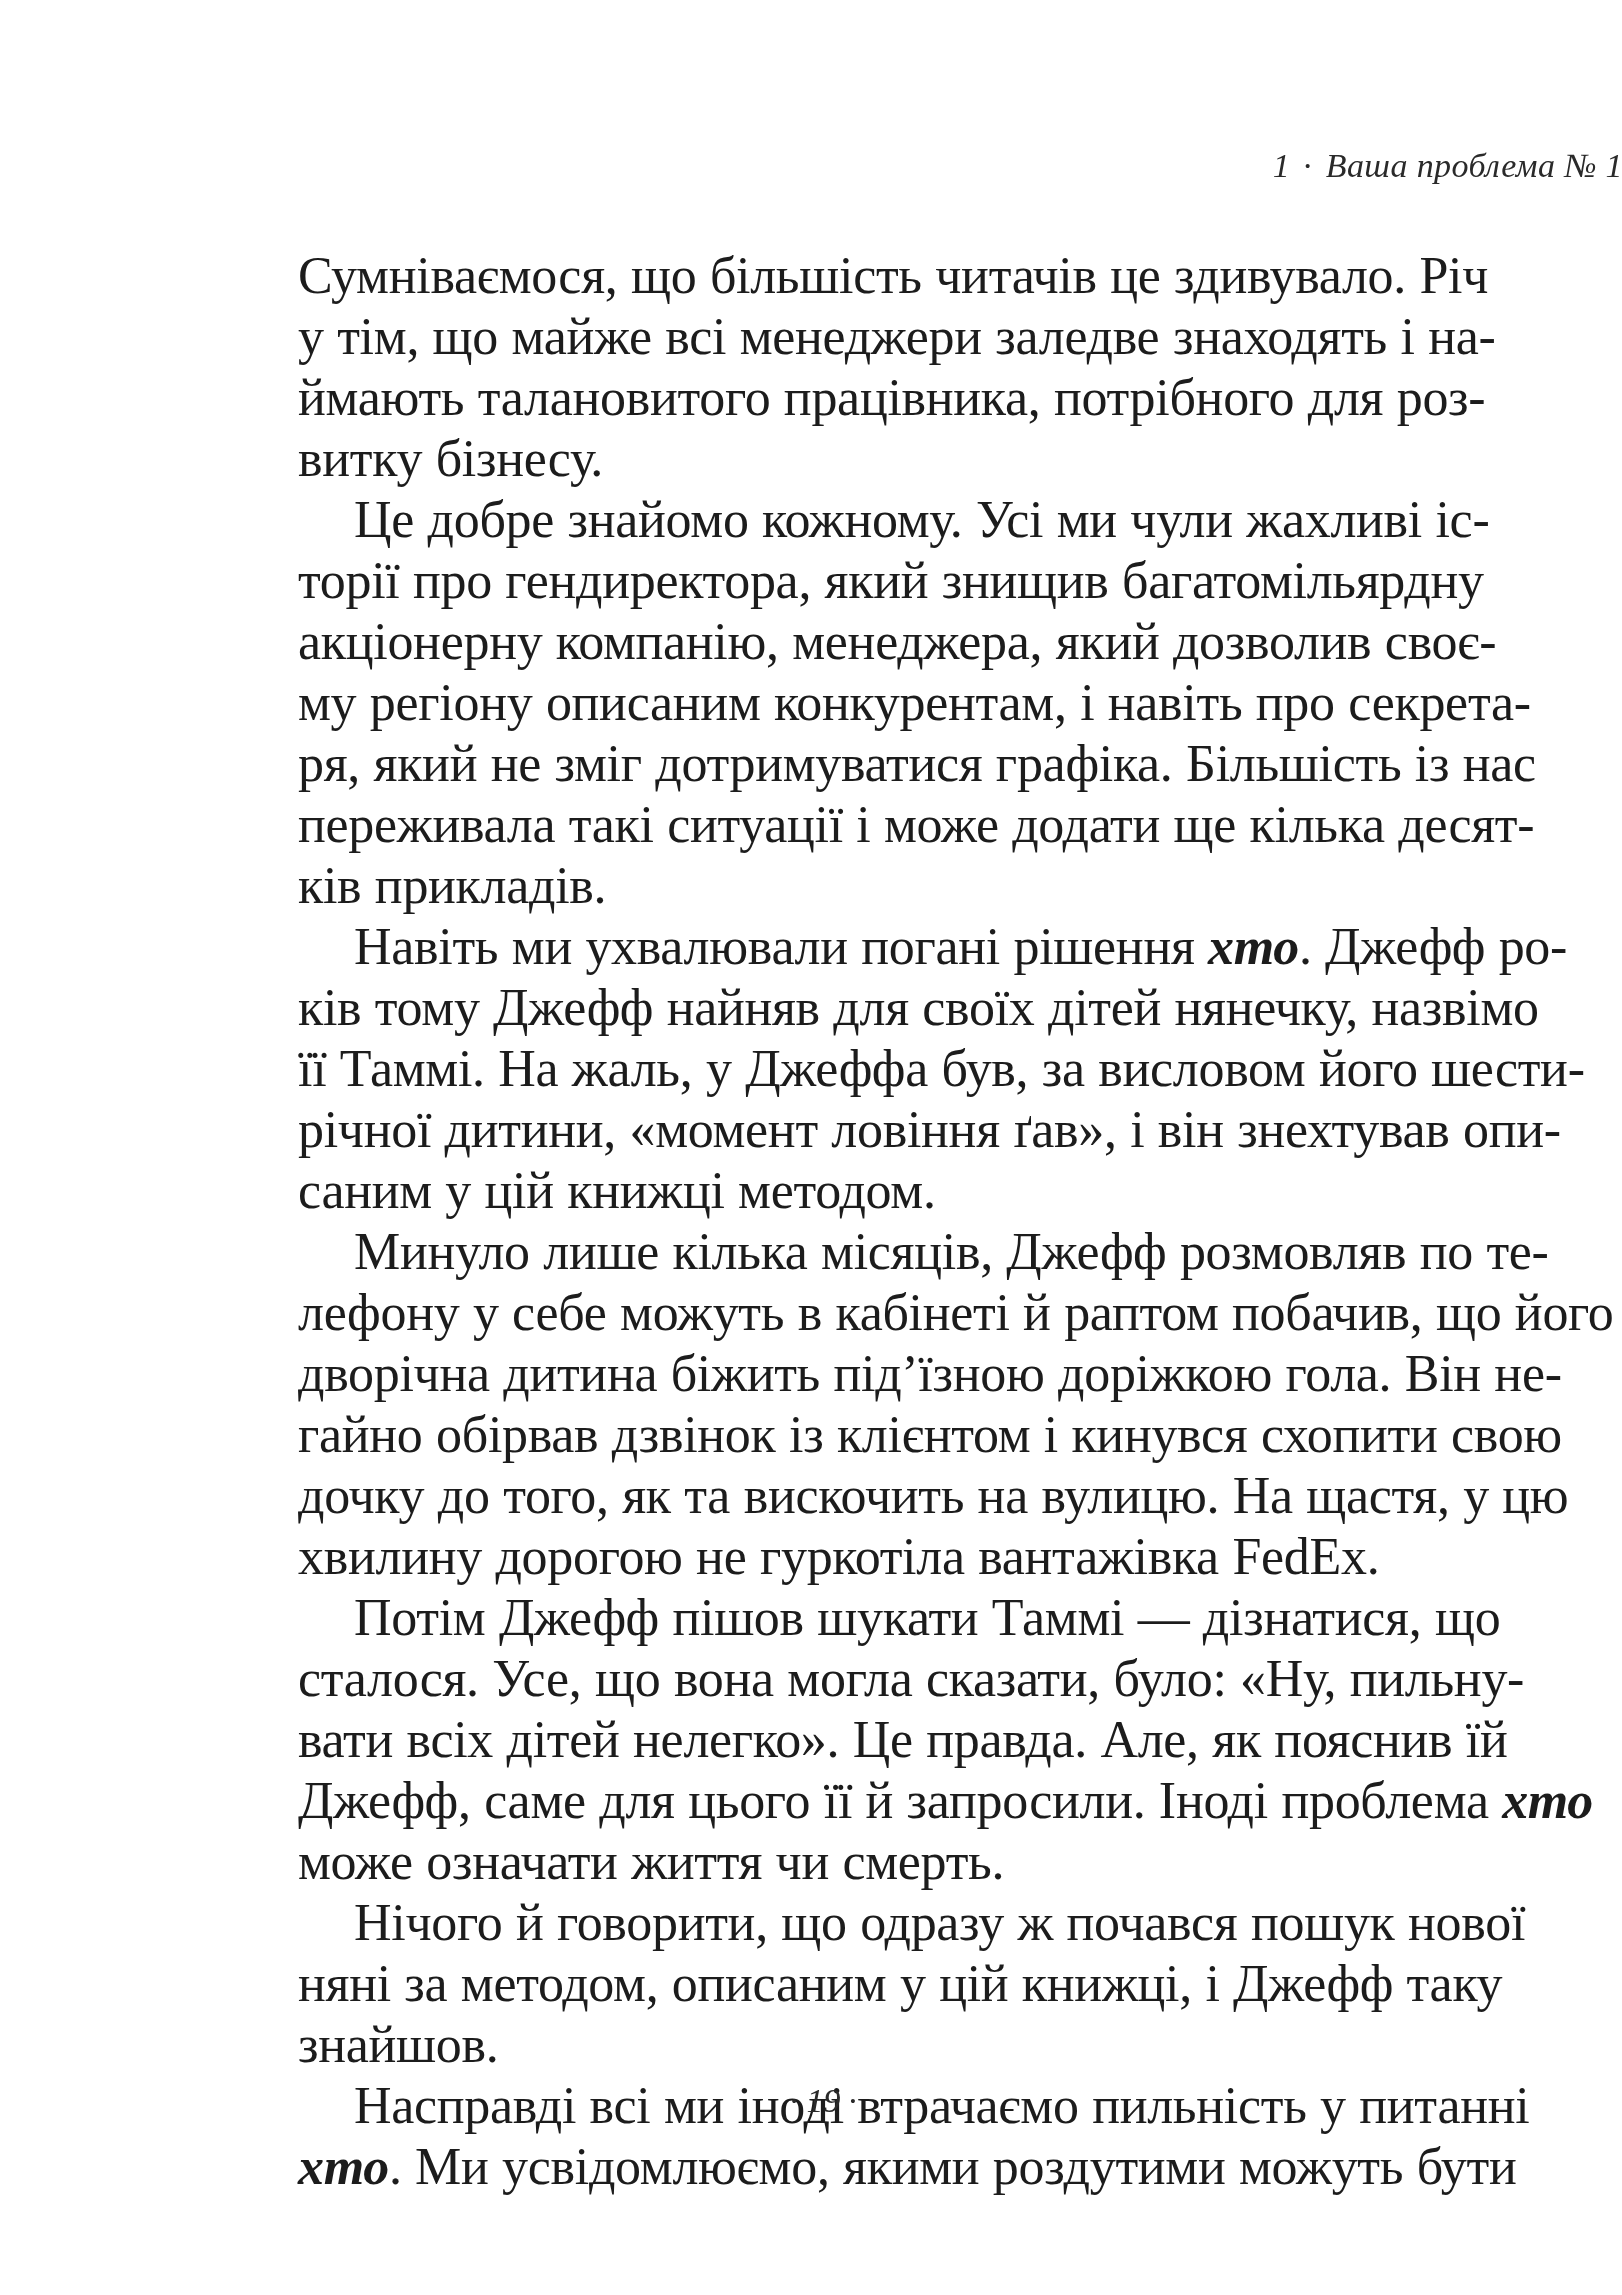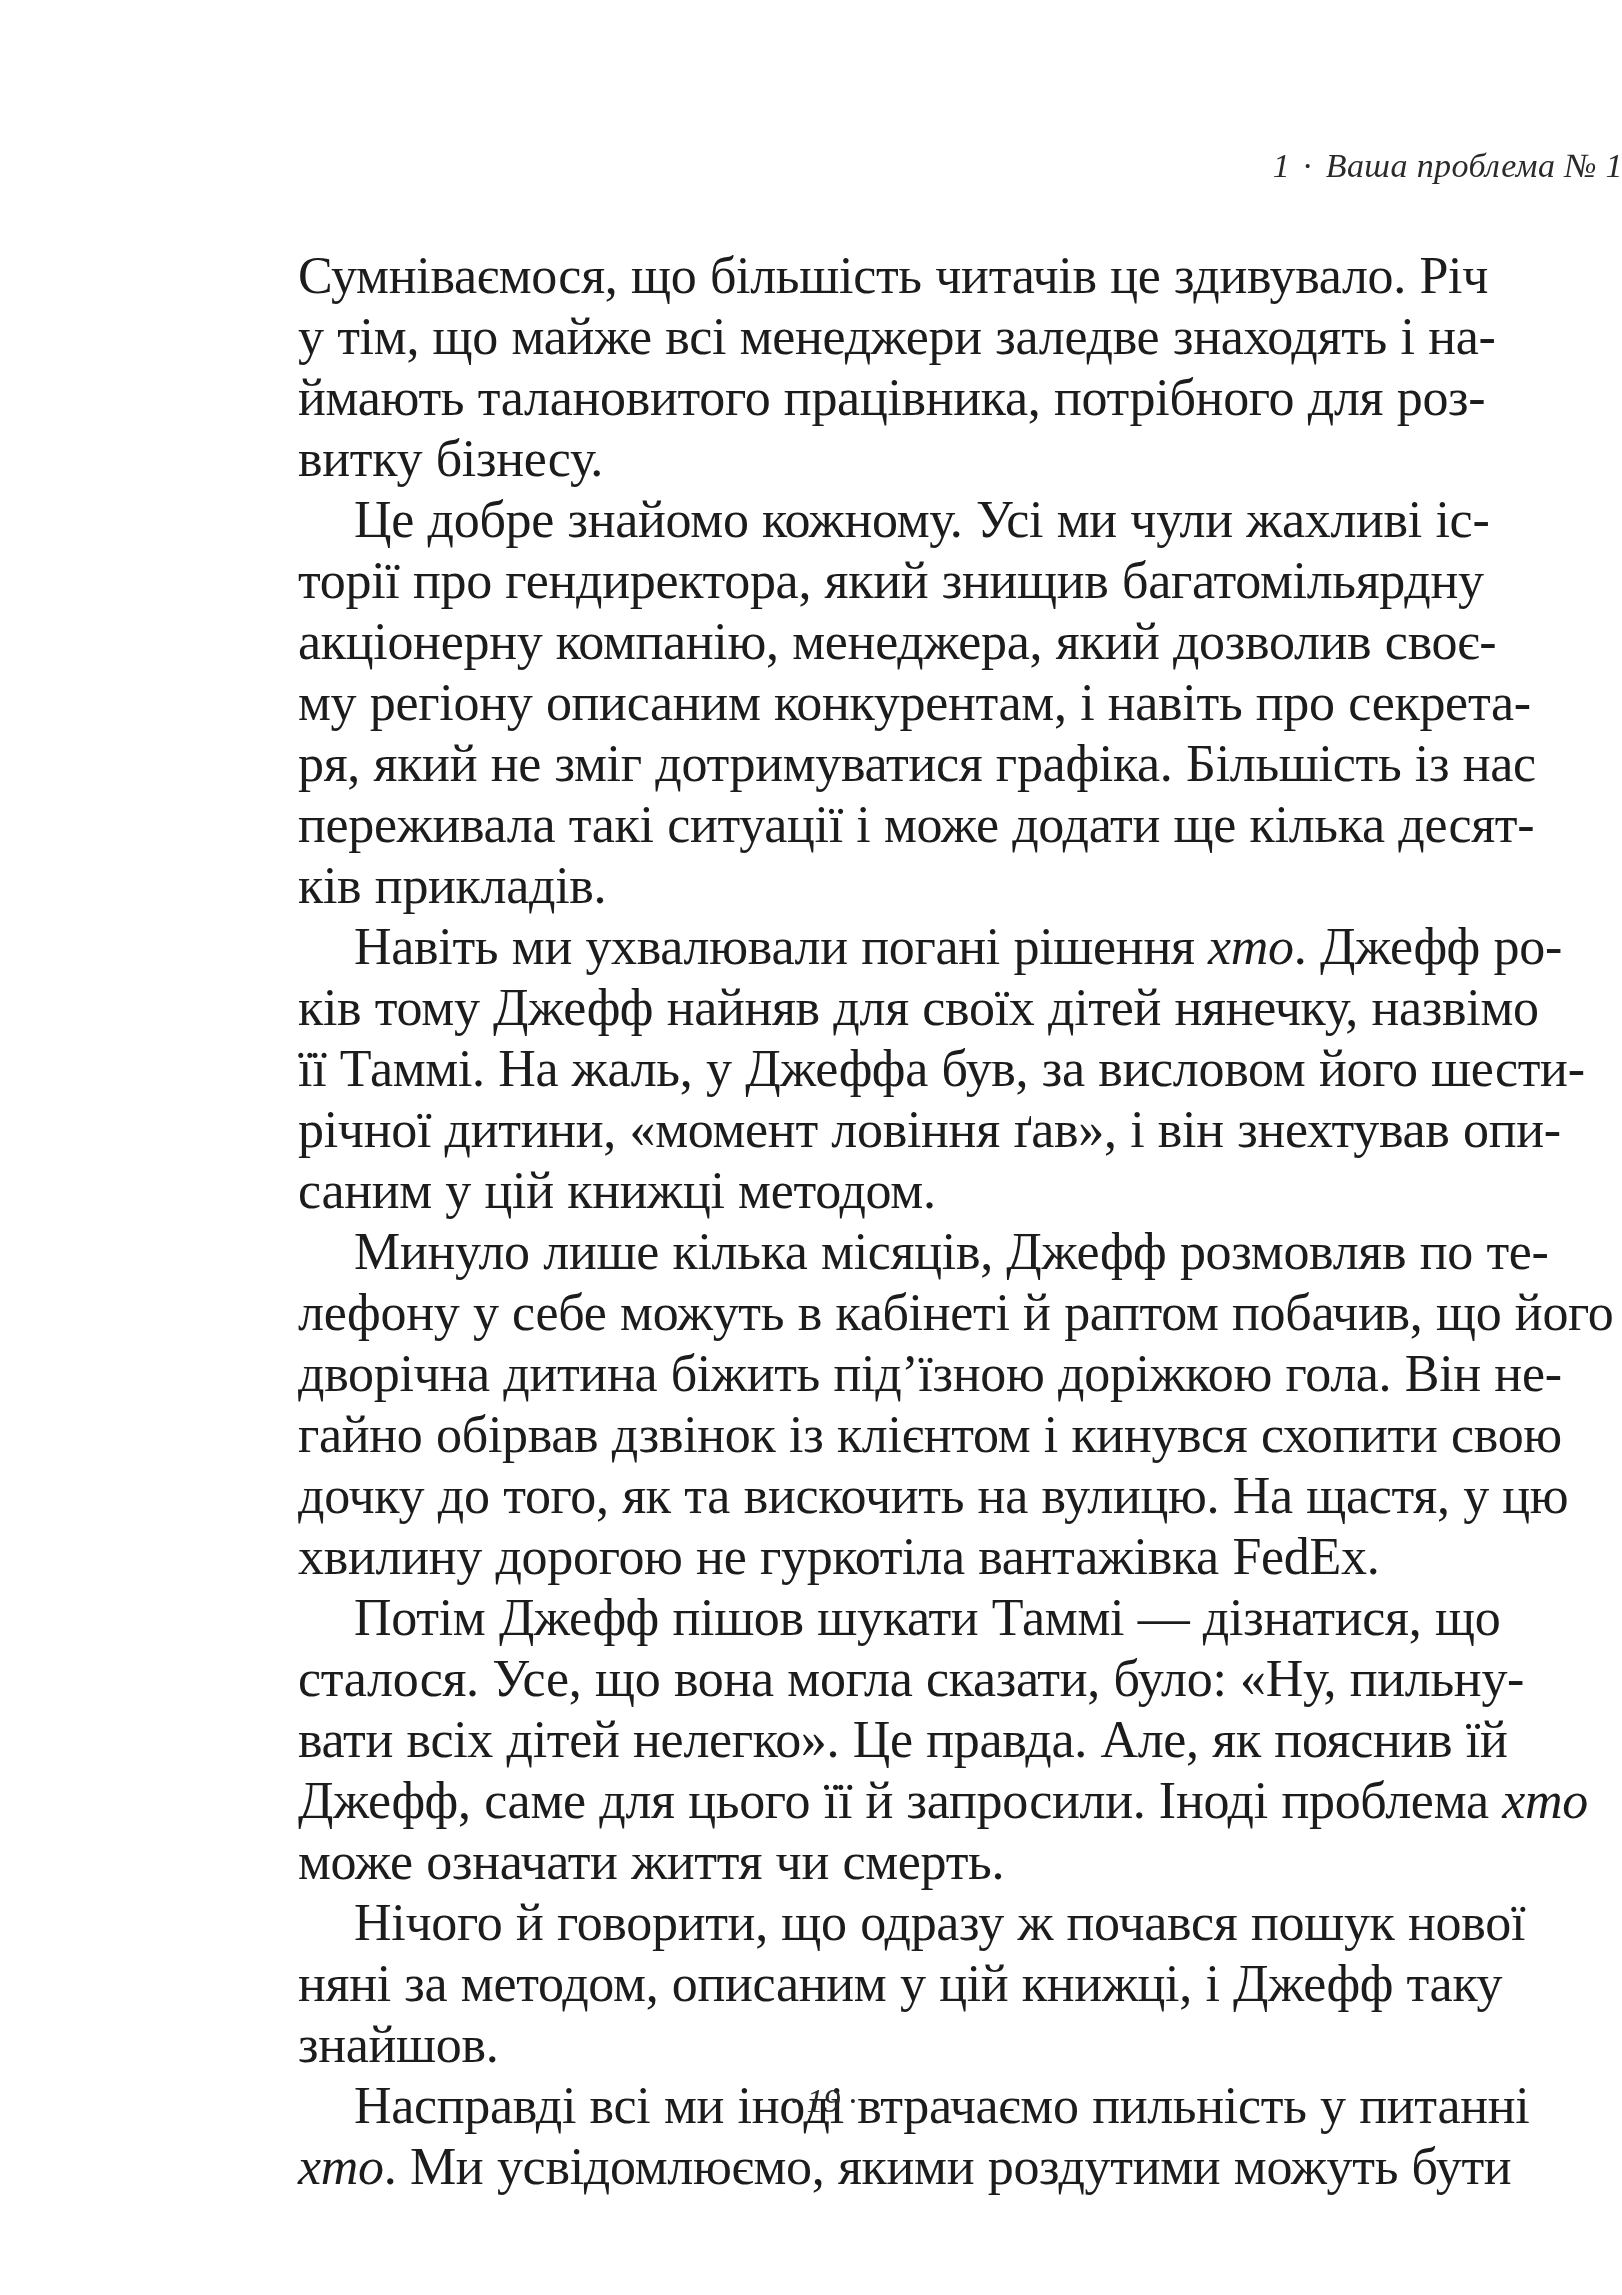--- a/index.html
+++ b/index.html
@@ -57,20 +57,21 @@
       word-spacing: 0.8px;
     }
     .line.last {
       text-align-last: left;
     }
     .line.indent {
       padding-left: 56px;
     }
     .line i, .line em {
       font-style: italic;
+      font-weight: bold;
     }
     .folio {
       position: absolute;
       left: 0;
       width: 1623px;
       top: 2077px;
       text-align: center;
       font-size: 34px;
       line-height: 47px;
       color: #2a2a2a;

